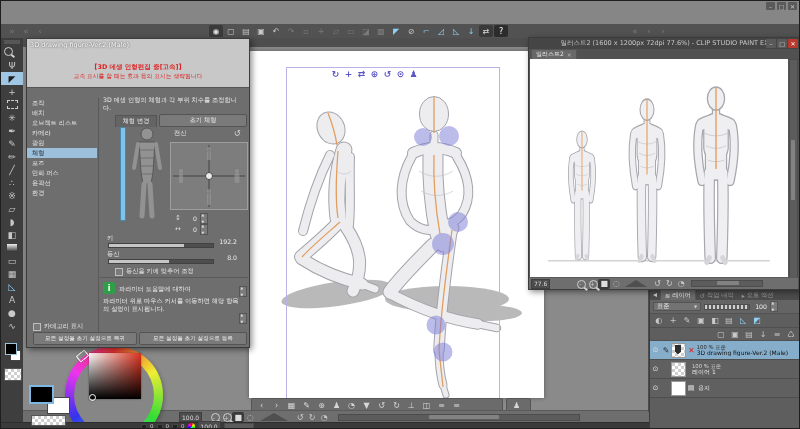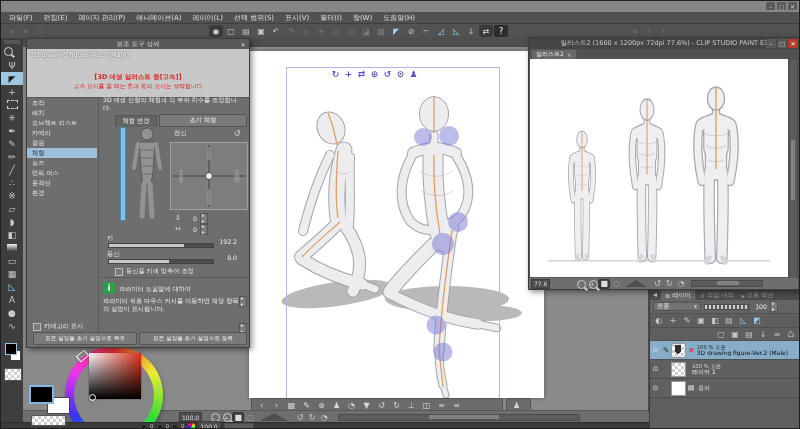--- a/index.html
+++ b/index.html
@@ -102,32 +102,20 @@
 <body>
 
 <div id="app">
 
   <div class="abs winbtns strip">
       <span class="ic">–</span>
       <span class="ic">□</span>
       <span class="ic">✕</span>
     </div>
 
-  <div class="abs menubar">
-    <span>파일(F)</span>
-    <span>편집(E)</span>
-    <span>페이지 관리(P)</span>
-    <span>애니메이션(A)</span>
-    <span>레이어(L)</span>
-    <span>선택 범위(S)</span>
-    <span>표시(V)</span>
-    <span>필터(I)</span>
-    <span>창(W)</span>
-    <span>도움말(H)</span>
-  </div>
 
   <div class="abs toolbar">
     <div class="strip" style="margin-left:4px">
         <span class="ic dim">»</span>
         <span class="ic dim">«</span>
         <span class="ic dim">‹</span>
       </div>
     <div class="strip" style="margin-left:162px;gap:1px">
         <span class="ic dark">◉</span>
         <span class="ic">▢</span>
@@ -347,27 +335,23 @@
     <span class="chip" style="width:6px;height:5px;background:#222"></span>
     <span>0</span>
     <span class="chip" style="width:6px;height:5px;background:#222"></span>
     <span>0</span>
     <span class="hue"></span>
     <span class="readout">100.0</span>
     <span class="sb" style="width:28px;height:4px"></span>
   </div>
 
   <div class="abs panel" style="left:25px;top:37px;width:222px;height:308px;z-index:5">
-    <div class="ptitle">
-      <span>보조 도구 상세</span>
-      <span class="pclose"></span>
-    </div>
     <div class="preview" style="height:48px">
       <span class="toolname">3D drawing figure-Ver.2 (Male)</span>
-      <div class="warn1">【3D 데생 일러스트 중[고속]】</div>
+      <div class="warn1">【3D 데생 인형편집 중[고속]】</div>
       <div class="warn2">고속 표시를 할 때는 효과 등의 표시는 생략됩니다</div>
     </div>
 
     <div class="abs cats" style="left:0;top:59px;width:70px">
       <div class="cat">조작</div>
       <div class="cat">배치</div>
       <div class="cat">오브젝트 리스트</div>
       <div class="cat">카메라</div>
       <div class="cat">광원</div>
       <div class="cat on">체형</div>

